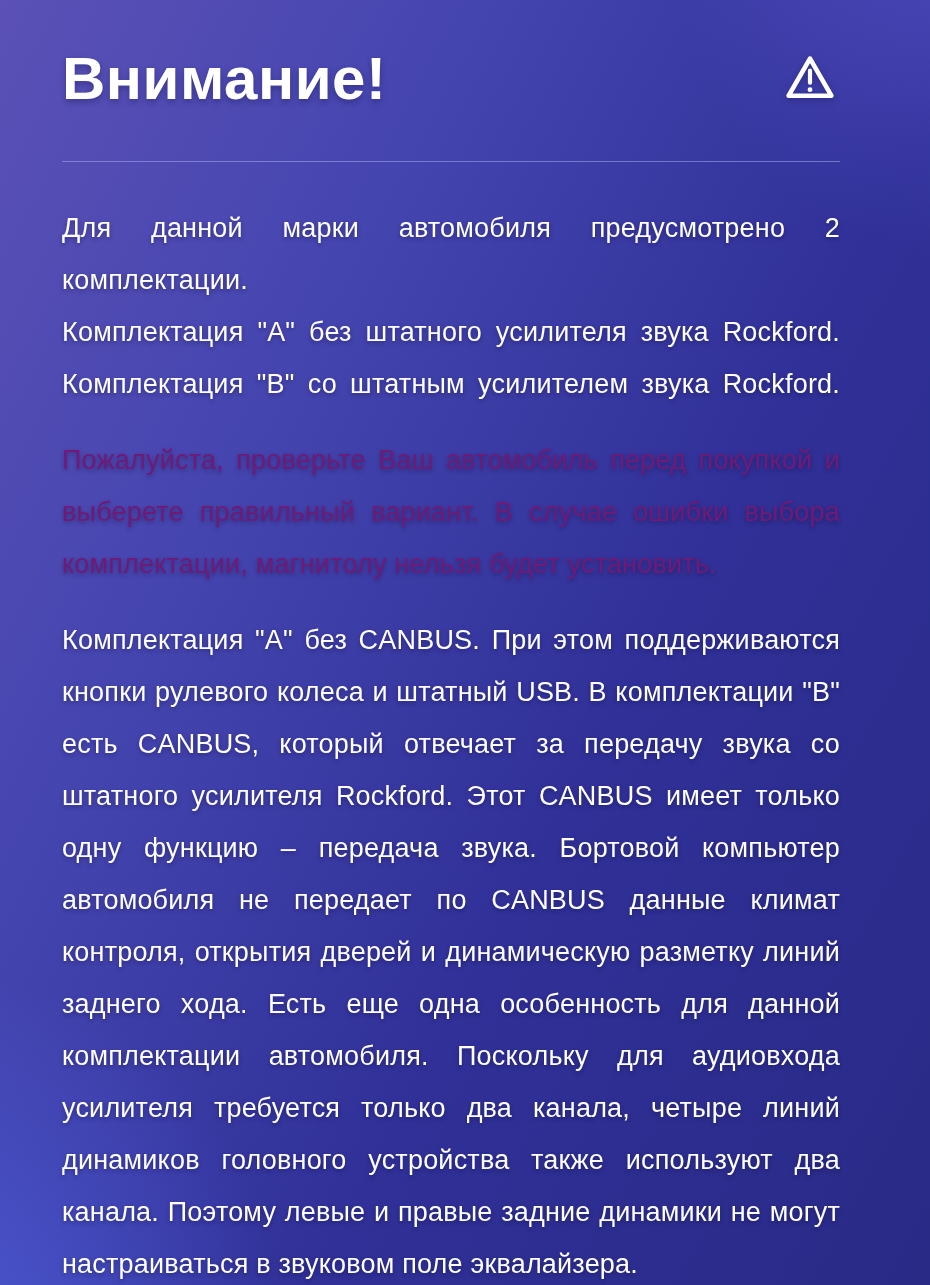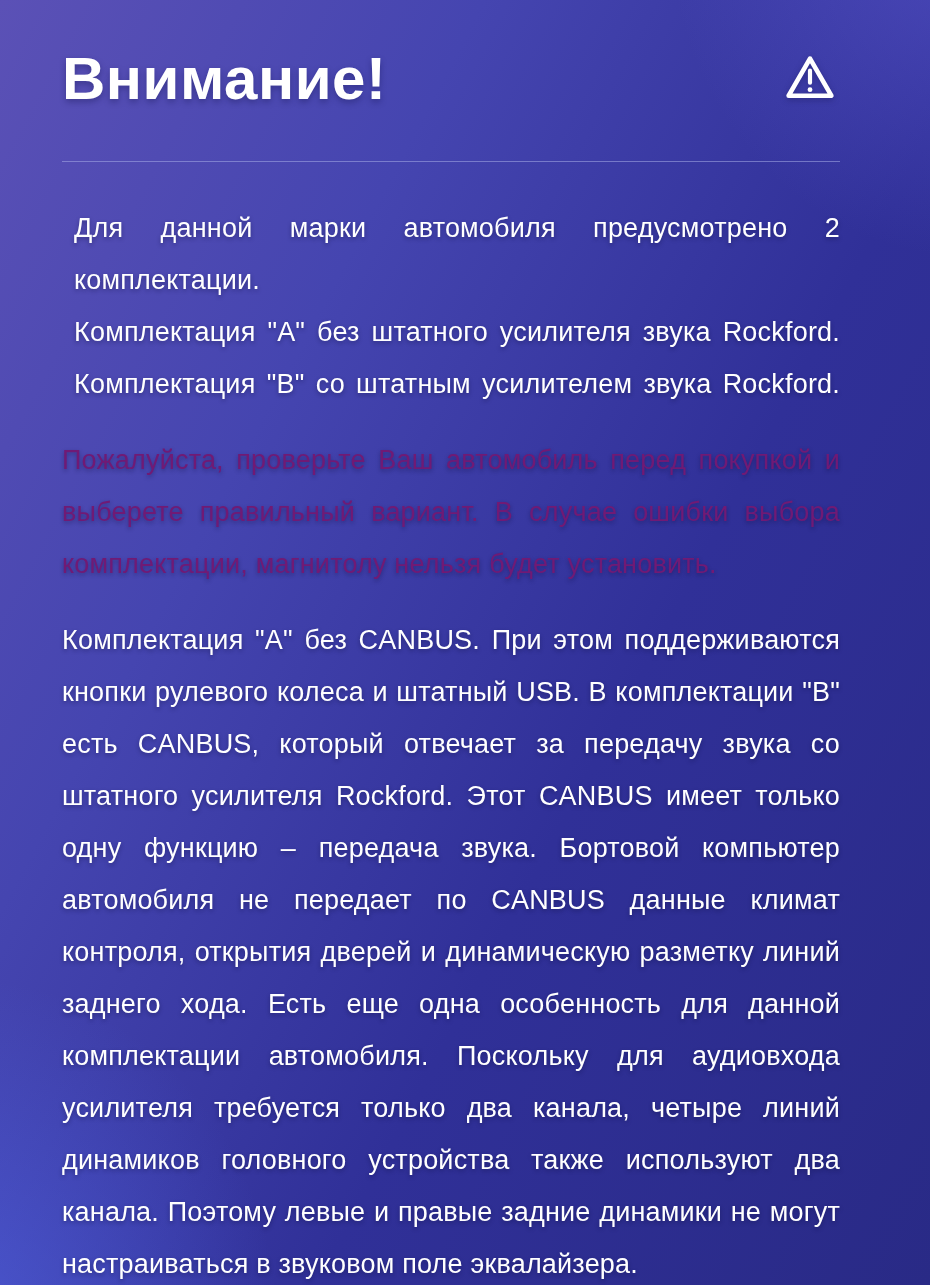--- a/index.html
+++ b/index.html
@@ -57,21 +57,20 @@
     line-height: 52px;
     letter-spacing: 0.2px;
     text-shadow: 0 2px 4px rgba(15,15,60,0.4);
   }
 
   .intro-block { margin-bottom: 24px; }
 
   .intro-line {
     text-align: justify;
     text-align-last: justify;
-    margin-left: 12px;
   }
 
   .para {
     text-align: justify;
     margin-bottom: 24px;
   }
 
   .cyan { color: #701a75; }
 </style>
 </head>

